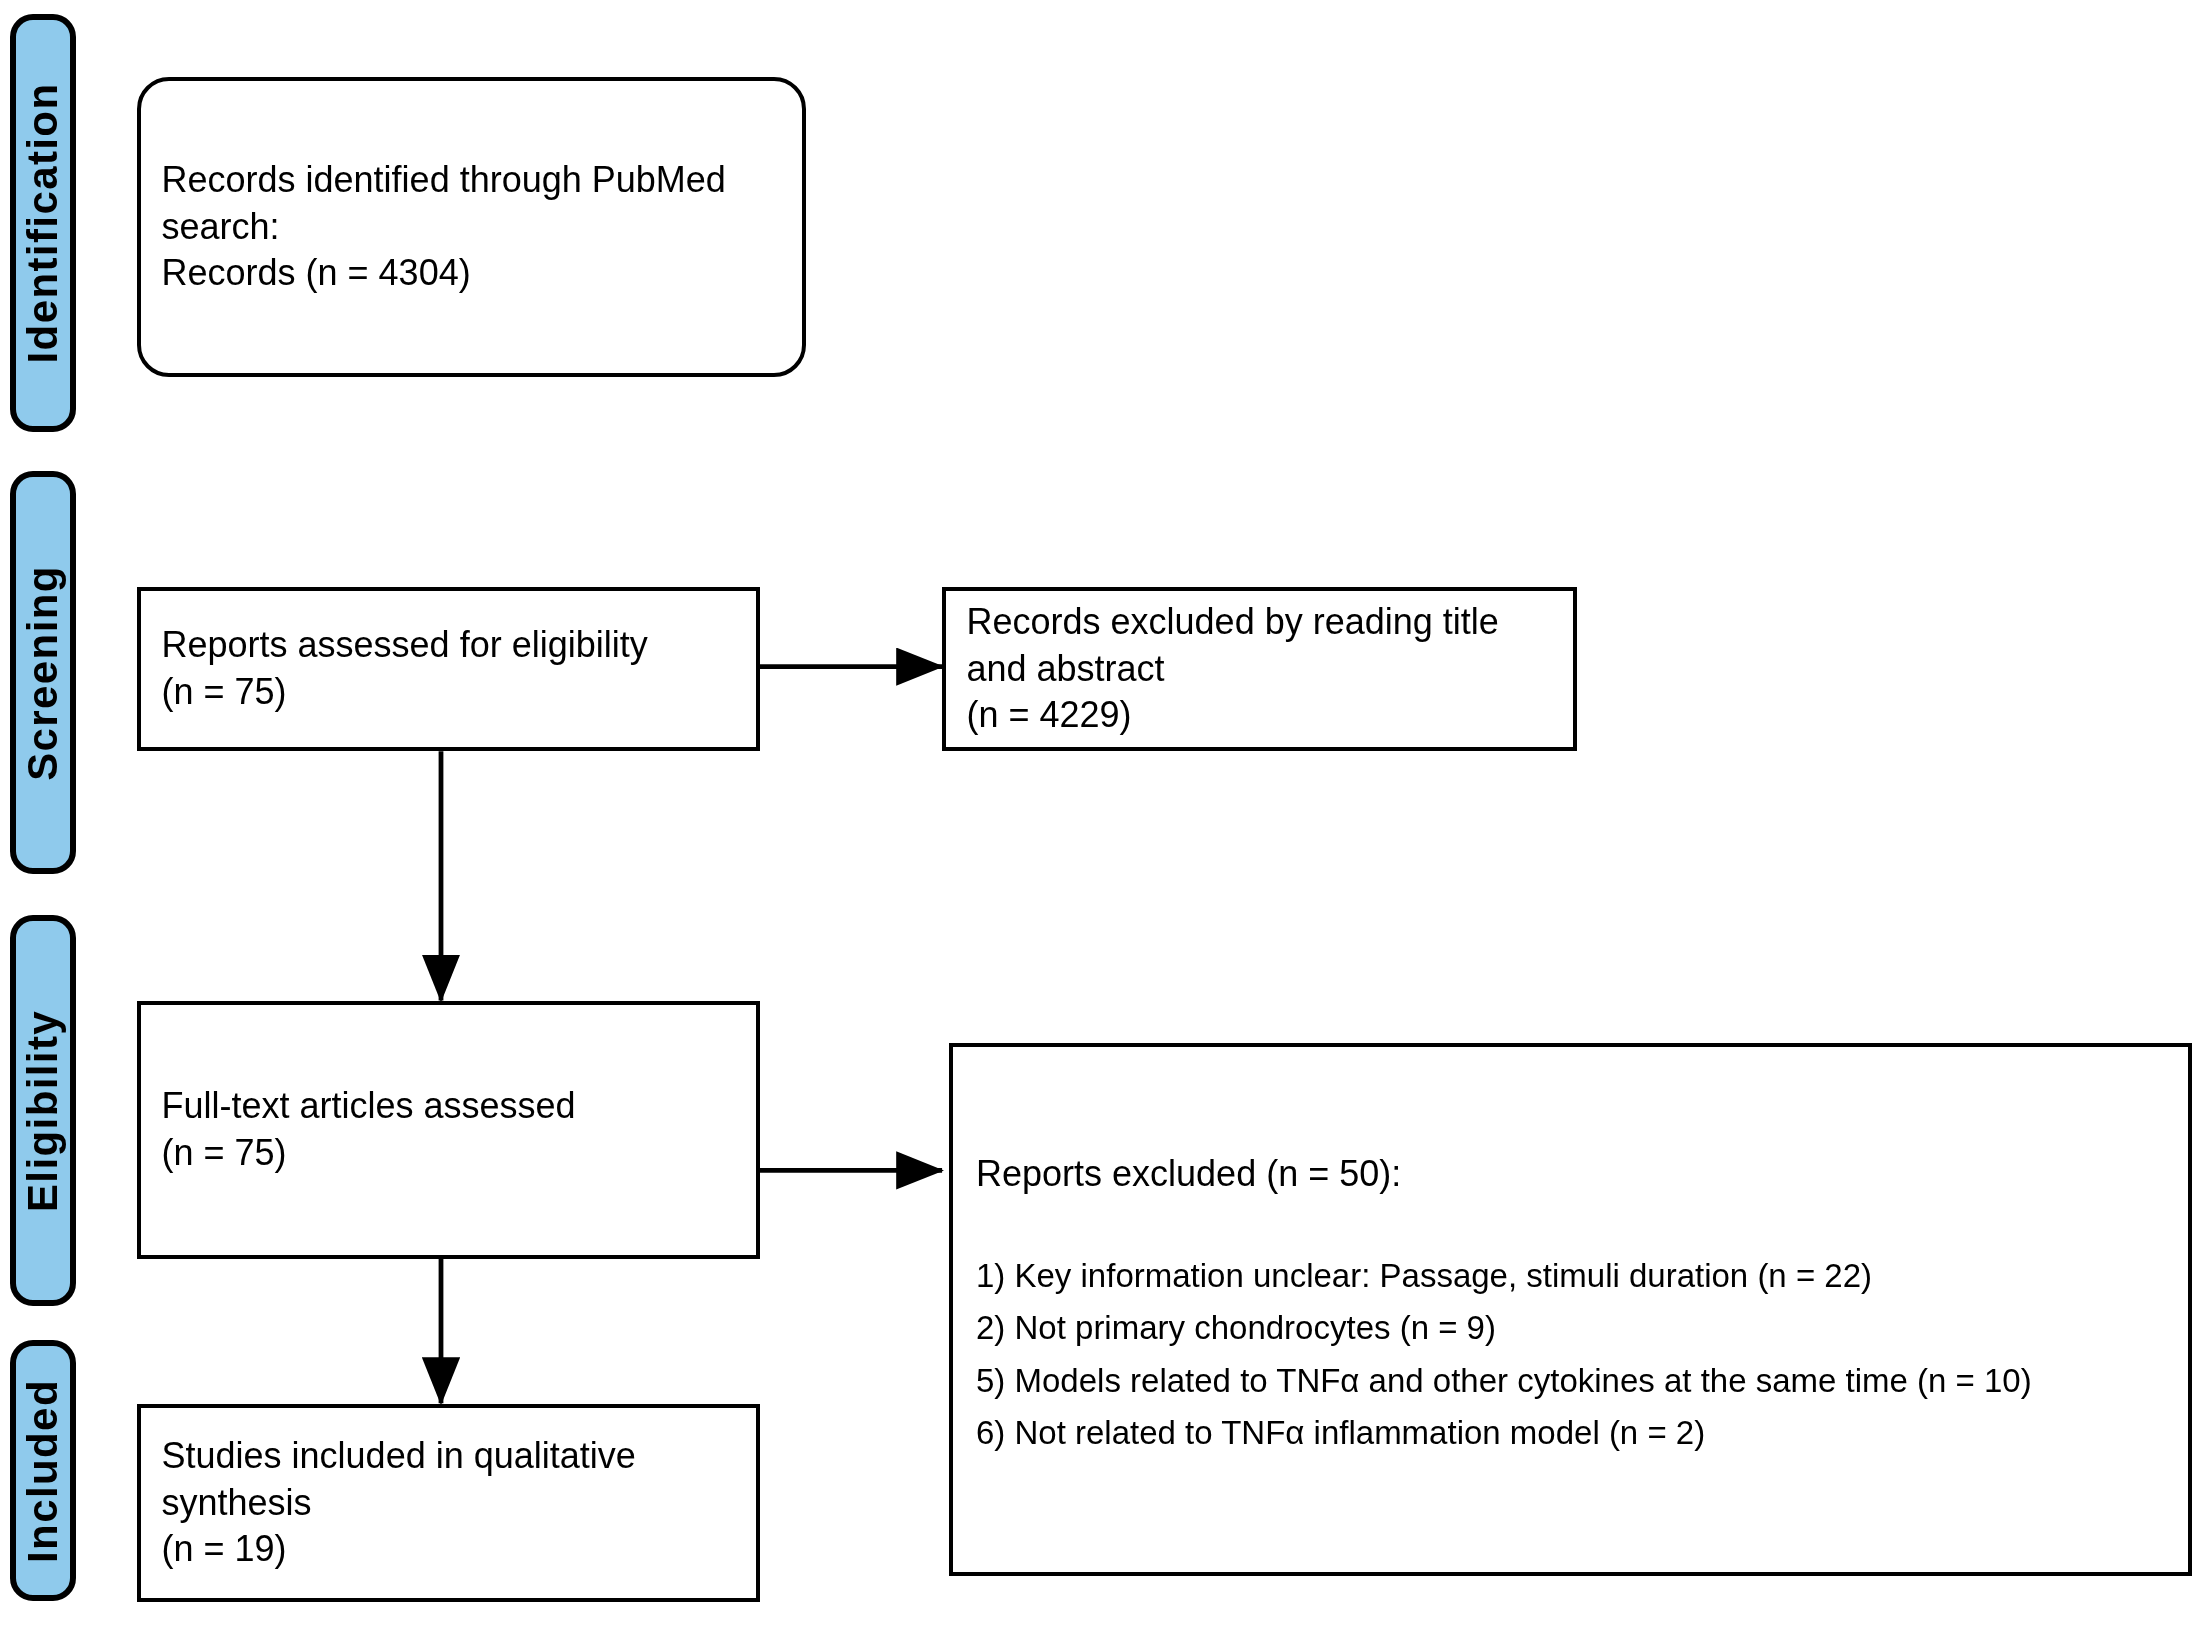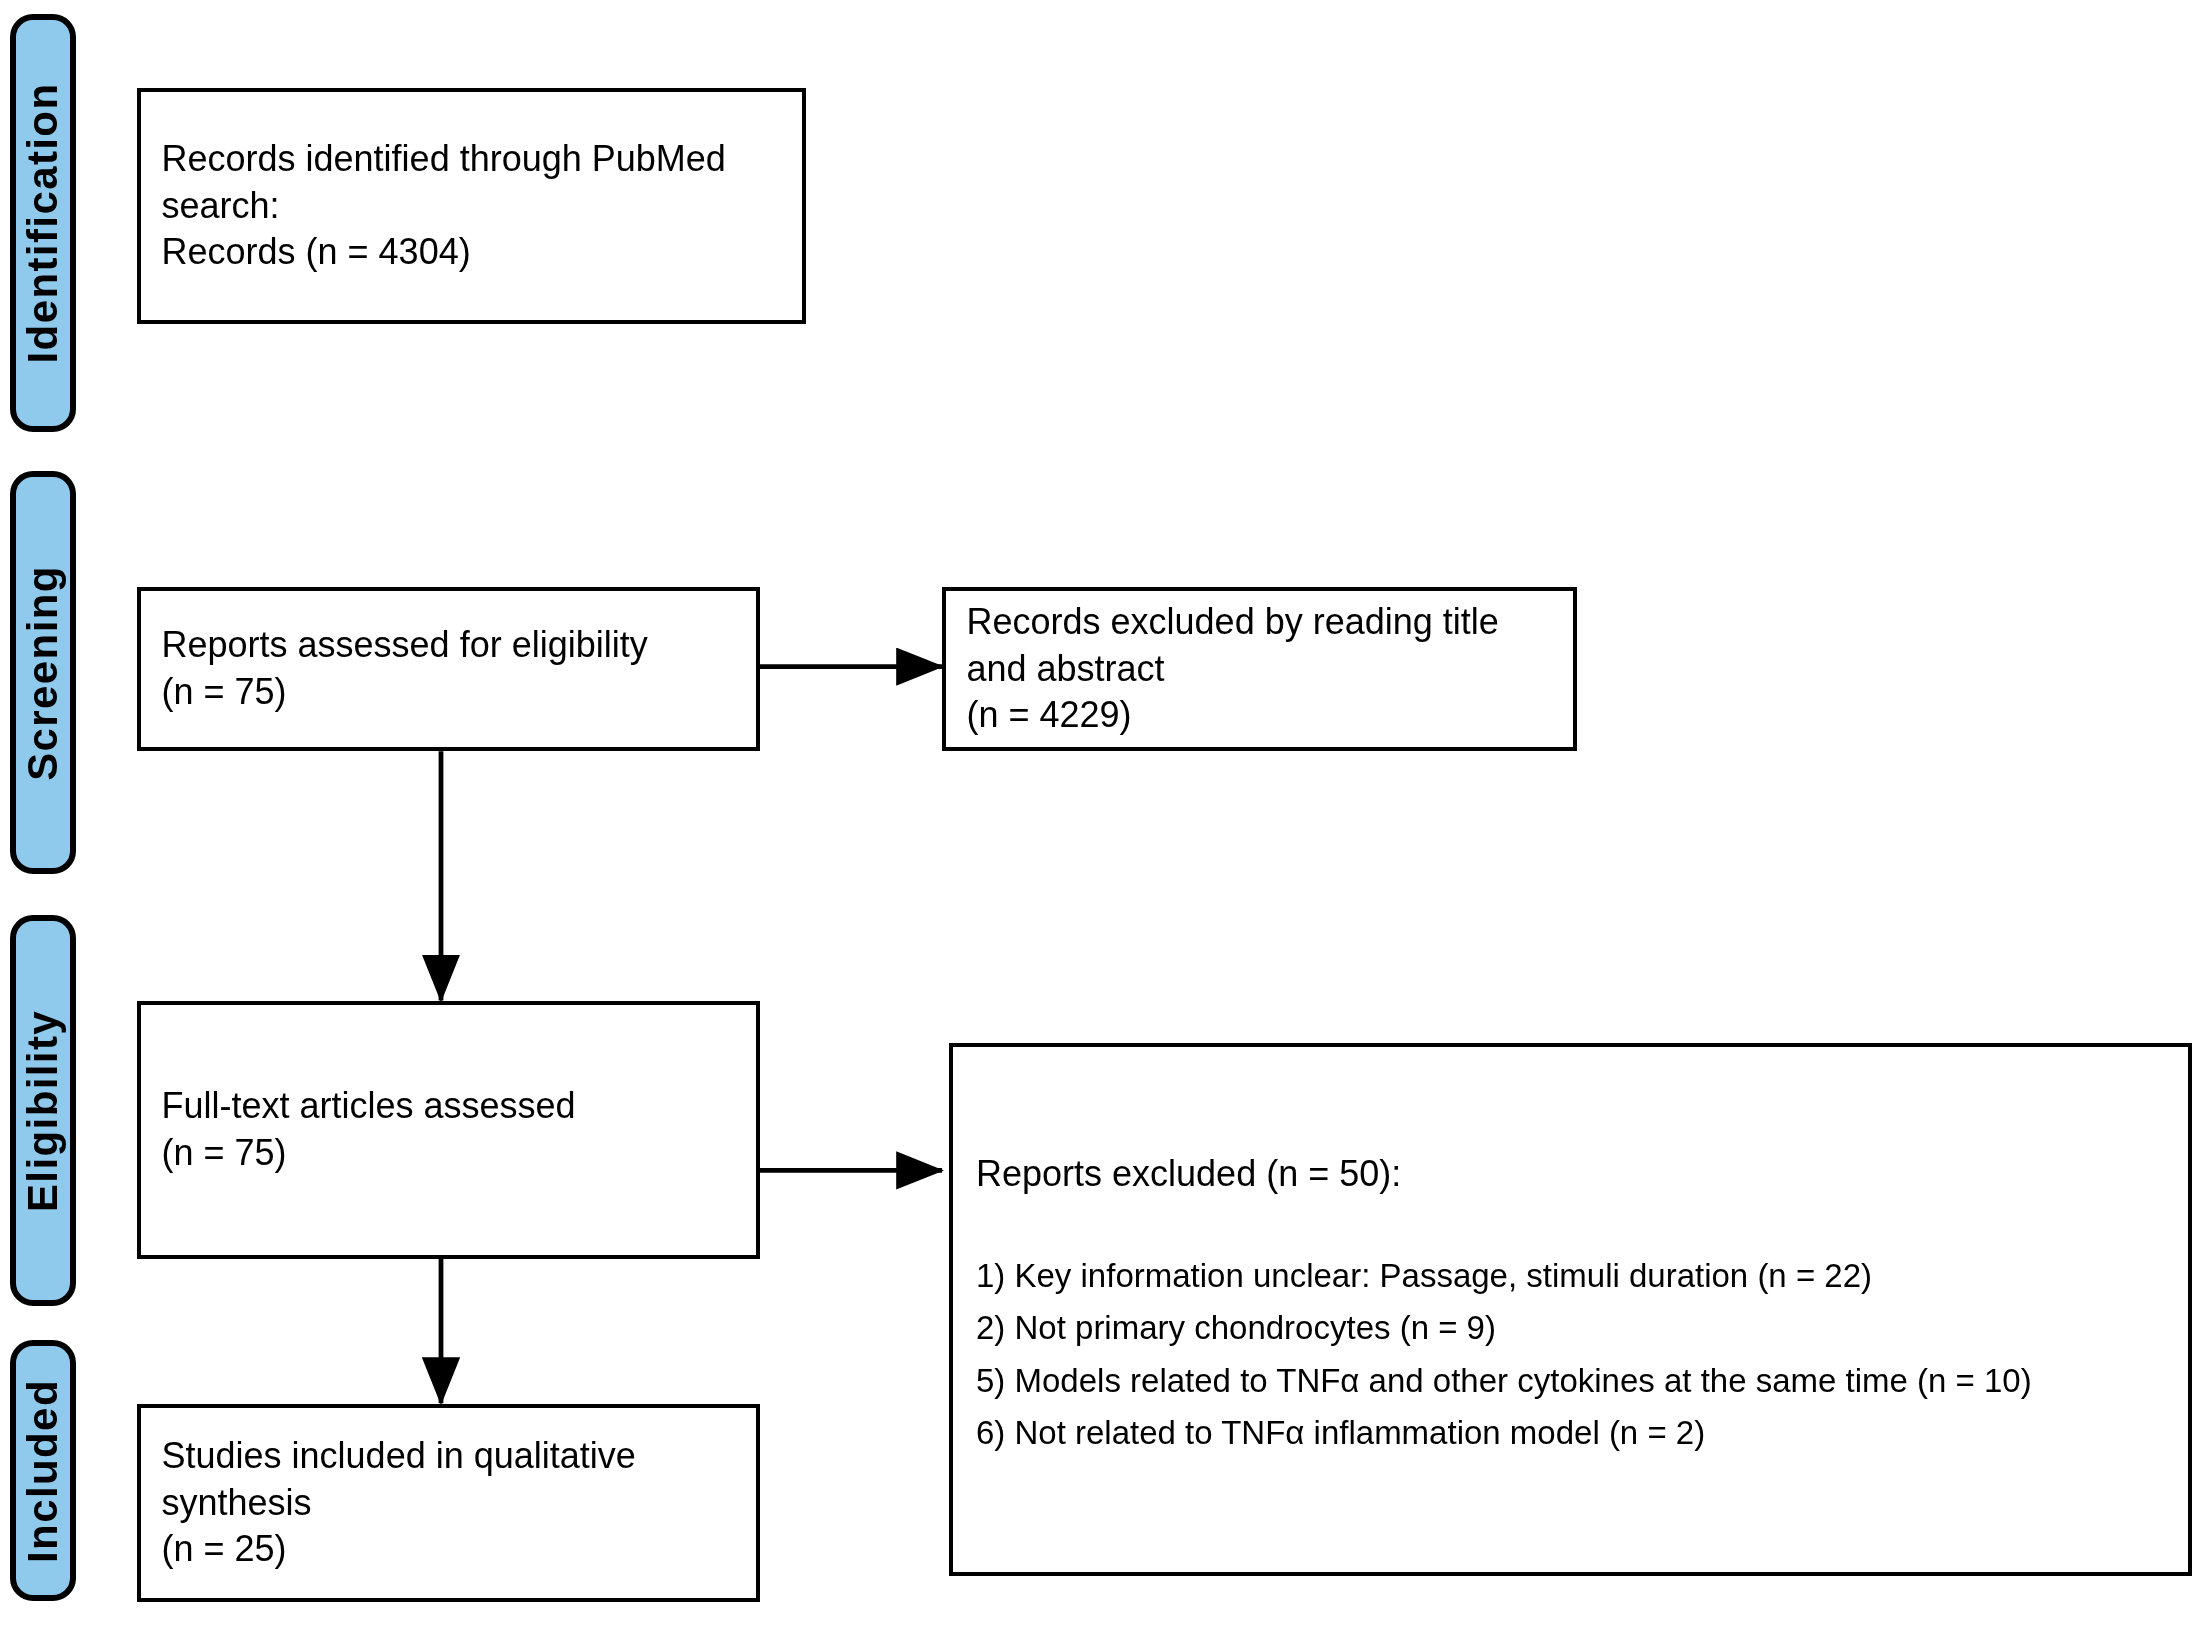--- a/index.html
+++ b/index.html
@@ -124,21 +124,21 @@
   </div>
 
   <div class="stage-pill" style="left:10.2px; top:915px; width:66px; height:391px;">
     <span class="stage-label">Eligibility</span>
   </div>
 
   <div class="stage-pill" style="left:10.2px; top:1340px; width:66px; height:261px;">
     <span class="stage-label">Included</span>
   </div>
 
-  <div class="flow-box" style="left:137px; top:88px; width:669px; height:236px;">
+  <div class="flow-box" style="left:137px; top:77px; width:669px; height:300px;border-radius:32px;">
     <div class="box-text">Records identified through PubMed search:
 Records (n = 4304)</div>
   </div>
 
   <div class="flow-box" style="left:137px; top:587px; width:623px; height:164px;">
     <div class="box-text">Reports assessed for eligibility
 (n = 75)</div>
   </div>
 
   <div class="flow-box" style="left:942px; top:587px; width:635px; height:164px;">
@@ -158,17 +158,17 @@
         <li>1) Key information unclear: Passage, stimuli duration (n = 22)</li>
         <li>2) Not primary chondrocytes (n = 9)</li>
         <li>5) Models related to TNFα and other cytokines at the same time (n = 10)</li>
         <li>6) Not related to TNFα inflammation model (n = 2)</li>
       </ul>
     </div>
   </div>
 
   <div class="flow-box" style="left:137px; top:1404px; width:623px; height:198px;">
     <div class="box-text">Studies included in qualitative synthesis
-(n = 25)</div>
+(n = 19)</div>
   </div>
 
 </div>
 
 
 </body></html>

